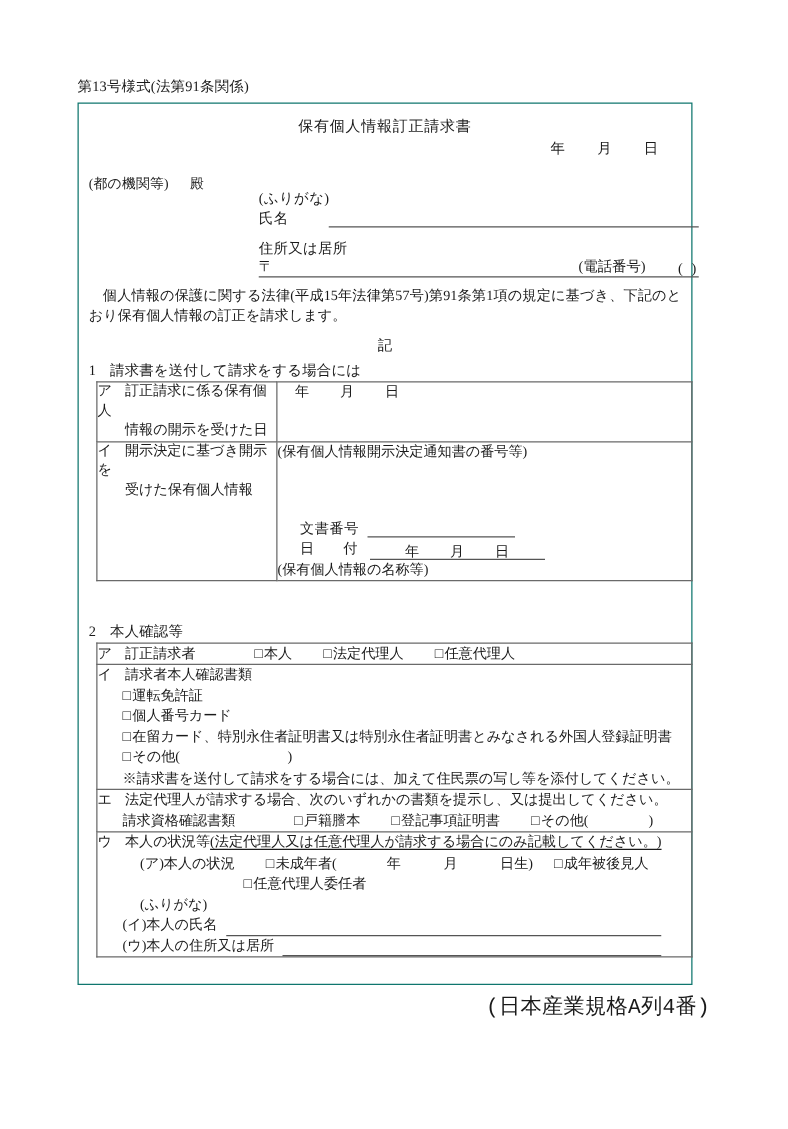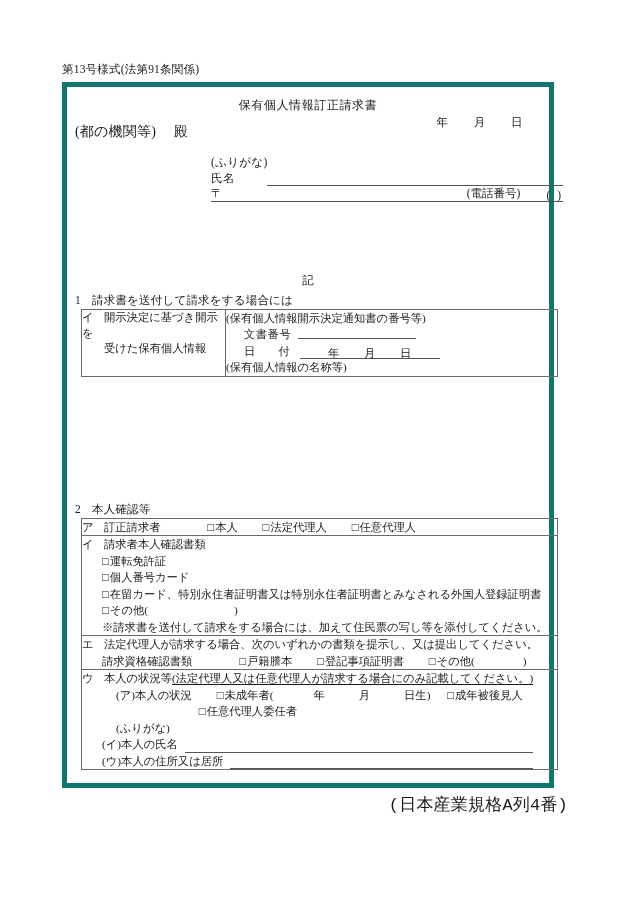--- a/index.html
+++ b/index.html
@@ -23,21 +23,21 @@
     font-size: 11.5px;
     letter-spacing: 0.2px;
     white-space: nowrap;
   }
 
   
   .outer-frame {
     position: absolute;
     left: 62px; top: 82px;
     width: 492px; height: 706px;
-    border: 5px solid #0f766e;
+    border: 1px solid #0f766e;
     background: #fff;
   }
 
   
   .doc-title {
     position: absolute;
     left: 0; right: 0; top: 10px;
     text-align: center;
     font-size: 12px;
     letter-spacing: 0.6px;
@@ -49,22 +49,22 @@
     letter-spacing: 0.4px;
     white-space: nowrap;
   }
   .date-line span { display: inline-block; }
   .dl-y { width: 34px; text-align: left; }
   .dl-m { width: 34px; text-align: left; }
   .dl-d { width: 16px; text-align: left; }
 
   .addressee {
     position: absolute;
-    left: 8px; top: 36px;
-    font-size: 14px;
+    left: 8px; top: 56px;
+    font-size: 11px;
     letter-spacing: 0.2px;
     white-space: nowrap;
   }
   .addressee .dono { margin-left: 14px; }
 
   
   .applicant {
     position: absolute;
     left: 144px; top: 68px;
     width: 352px;
@@ -150,21 +150,21 @@
   }
   .cell-label .mk { display: inline-block; width: 22px; }
   .cell-label .lbl-ind { display: block; padding-left: 22px; }
   .cell-body {
     padding: 5px 6px 5px 10px;
     line-height: 1.45;
   }
 
   .datefields { letter-spacing: 0.4px; padding-left: 14px; }
   .datefields .g { display: inline-block; width: 36px; }
-  .doc-num-row { display: flex; align-items: flex-start; padding-left: 18px; }
+  .doc-num-row { display: flex; align-items: center; padding-left: 18px; margin-top: 45px; }
   .doc-num-row .dnl { white-space: nowrap; letter-spacing: 0.5px; }
   .doc-num-row .dnr { width: 118px; border-bottom: 1px solid #555; margin-left: 7px; height: 13px; }
   .date-row { display: flex; align-items: flex-end; padding-left: 18px; }
   .date-row .drl { white-space: nowrap; letter-spacing: 6px; text-align: right; }
   .date-row .drv {
     border-bottom: 1px solid #555;
     width: 140px; margin-left: 4px;
     letter-spacing: 0.4px; text-align: center;
     height: 14px;
   }
@@ -225,35 +225,50 @@
       <span>(都の機関等)</span>
       <span class="dono">殿</span>
     </div>
 
     <div class="applicant">
       <div class="furigana">(ふりがな)</div>
       <div class="field-row">
         <span class="field-label">氏名</span>
         <span class="rule"></span>
       </div>
+      <div class="addr-label">住所又は居所</div>
       <div class="addr-row">
         <span class="postal">〒</span>
         <span class="tel-label">(電話番号)</span>
         <span class="tel-paren">(     )</span>
       </div>
     </div>
 
+    <div class="legal">
+      <p>個人情報の保護に関する法律(平成15年法律第57号)第91条第1項の規定に基づき、下記のとおり保有個人情報の訂正を請求します。</p>
+    </div>
     <div class="ki">記</div>
 
     <div class="section-head" id="sec1-head">
       <span class="num">1</span><span>請求書を送付して請求をする場合には</span>
     </div>
 
     <table class="form-table" id="table1">
       <tbody>
+          <tr>
+        <td class="cell-label">
+          <span class="mk">ア</span><span>訂正請求に係る保有個人</span>
+          <span class="lbl-ind">情報の開示を受けた日</span>
+        </td>
+        <td class="cell-body">
+          <div class="datefields">
+            <span class="g">年</span><span class="g">月</span><span>日</span>
+          </div>
+        </td>
+      </tr>
       <tr>
         <td class="cell-label">
           <span class="mk">イ</span><span>開示決定に基づき開示を</span>
           <span class="lbl-ind">受けた保有個人情報</span>
         </td>
         <td class="cell-body">
           <div>(保有個人情報開示決定通知書の番号等)</div>
           <div class="doc-num-row">
             <span class="dnl">文書番号</span>
             <span class="dnr"></span>

